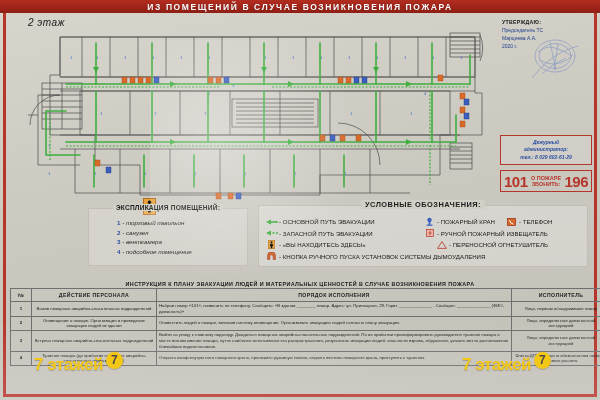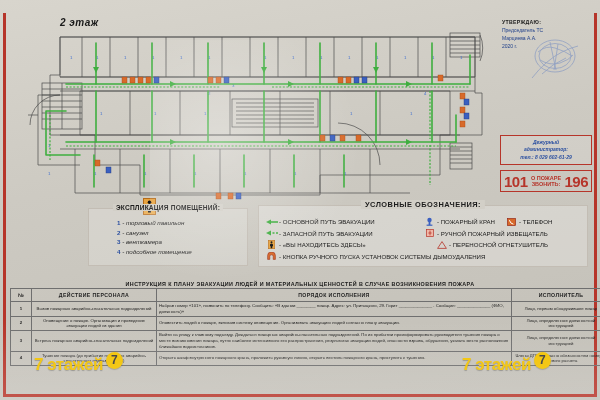--- a/index.html
+++ b/index.html
@@ -25,21 +25,21 @@
     position:absolute;left:3px;top:13px;width:594px;height:384px;
     border:3px solid #b6352a;border-top:none;
     box-sizing:border-box;background:transparent;
   }
   
   .plan-area{
     position:absolute;left:20px;top:15px;width:470px;height:195px;
   }
   .floor-label{
     position:absolute;left:8px;top:2px;font-size:10px;font-style:italic;
-    font-weight:bold;color:#1a1a1a;letter-spacing:.5px;margin-left:32px;
+    font-weight:normal;color:#1a1a1a;letter-spacing:.5px;
   }
   .plan-svg{position:absolute;left:0;top:0;}
   
   .approve{
     position:absolute;right:6px;top:18px;width:92px;
     font-size:5px;color:#20408a;line-height:1.6;
   }
   .approve .ttl{color:#1b1b1b;font-weight:bold;font-size:5.2px;letter-spacing:.3px;}
   .stamp{
     position:absolute;right:14px;top:34px;width:62px;height:48px;
@@ -139,20 +139,21 @@
     position:absolute;left:0;top:320px;width:600px;height:80px;
     background:linear-gradient(0deg, rgba(255,255,255,.16), rgba(255,255,255,0));
     pointer-events:none;
   }
 </style>
 </head>
 <body>
 
 <div id="root">
 
+  <div class="banner">ИЗ ПОМЕЩЕНИЙ В СЛУЧАЕ ВОЗНИКНОВЕНИЯ ПОЖАРА</div>
 
   <div class="frame"></div>
 
   <div class="plan-area">
     <div class="floor-label">2 этаж</div>
     <svg class="plan-svg" width="470" height="195" viewBox="0 0 470 195">
       <g stroke="#4a4a4a" stroke-width="0.7" fill="none">
 
         <path d="M40 22 H455 V78 H462 V120 H420 V160 H300 V180 H120 V150 H75 V120 H30 V60 H40 Z"></path>
 

